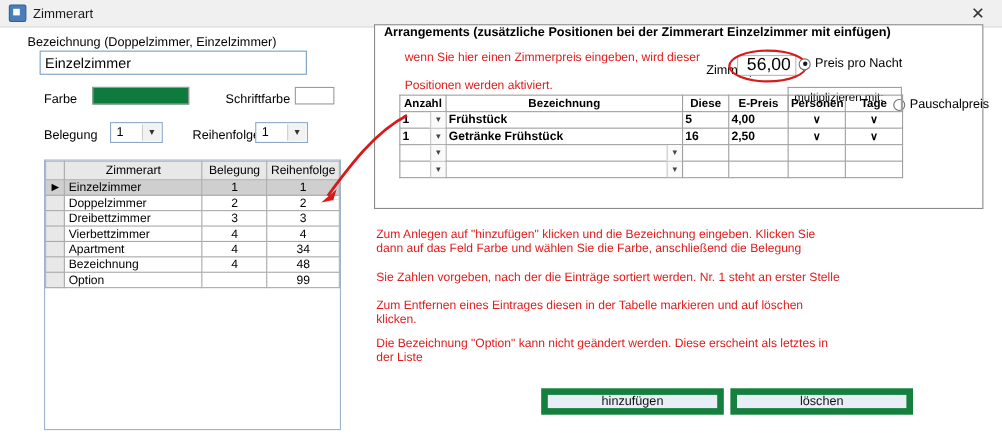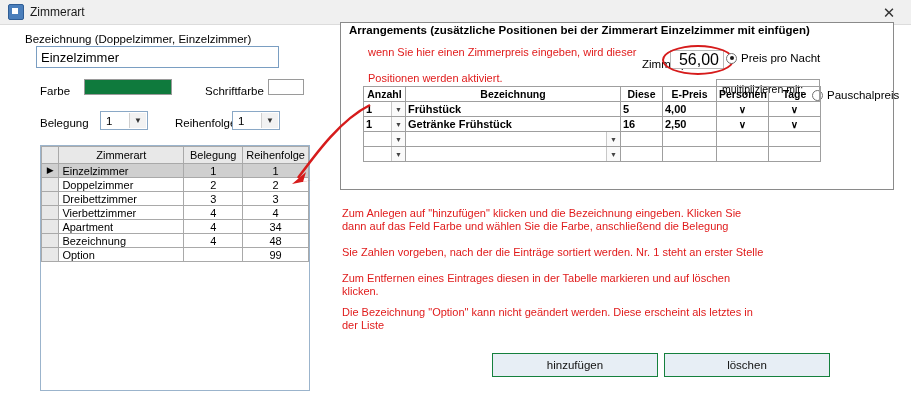--- a/index.html
+++ b/index.html
@@ -246,21 +246,21 @@
     width: 4px; height: 4px;
     border-radius: 50%;
     background: #1a1a1a;
   }
 
   
   .btn {
     position: absolute;
     box-sizing: border-box;
     background: #e7eef5;
-    border: 1px solid #15803d;
+    border: 6px solid #15803d;
     font-size: 11.5px;
     display: flex;
     align-items: center;
     justify-content: center;
     color: #111;
   }
 
   
   .arrow-svg {
     position: absolute;

